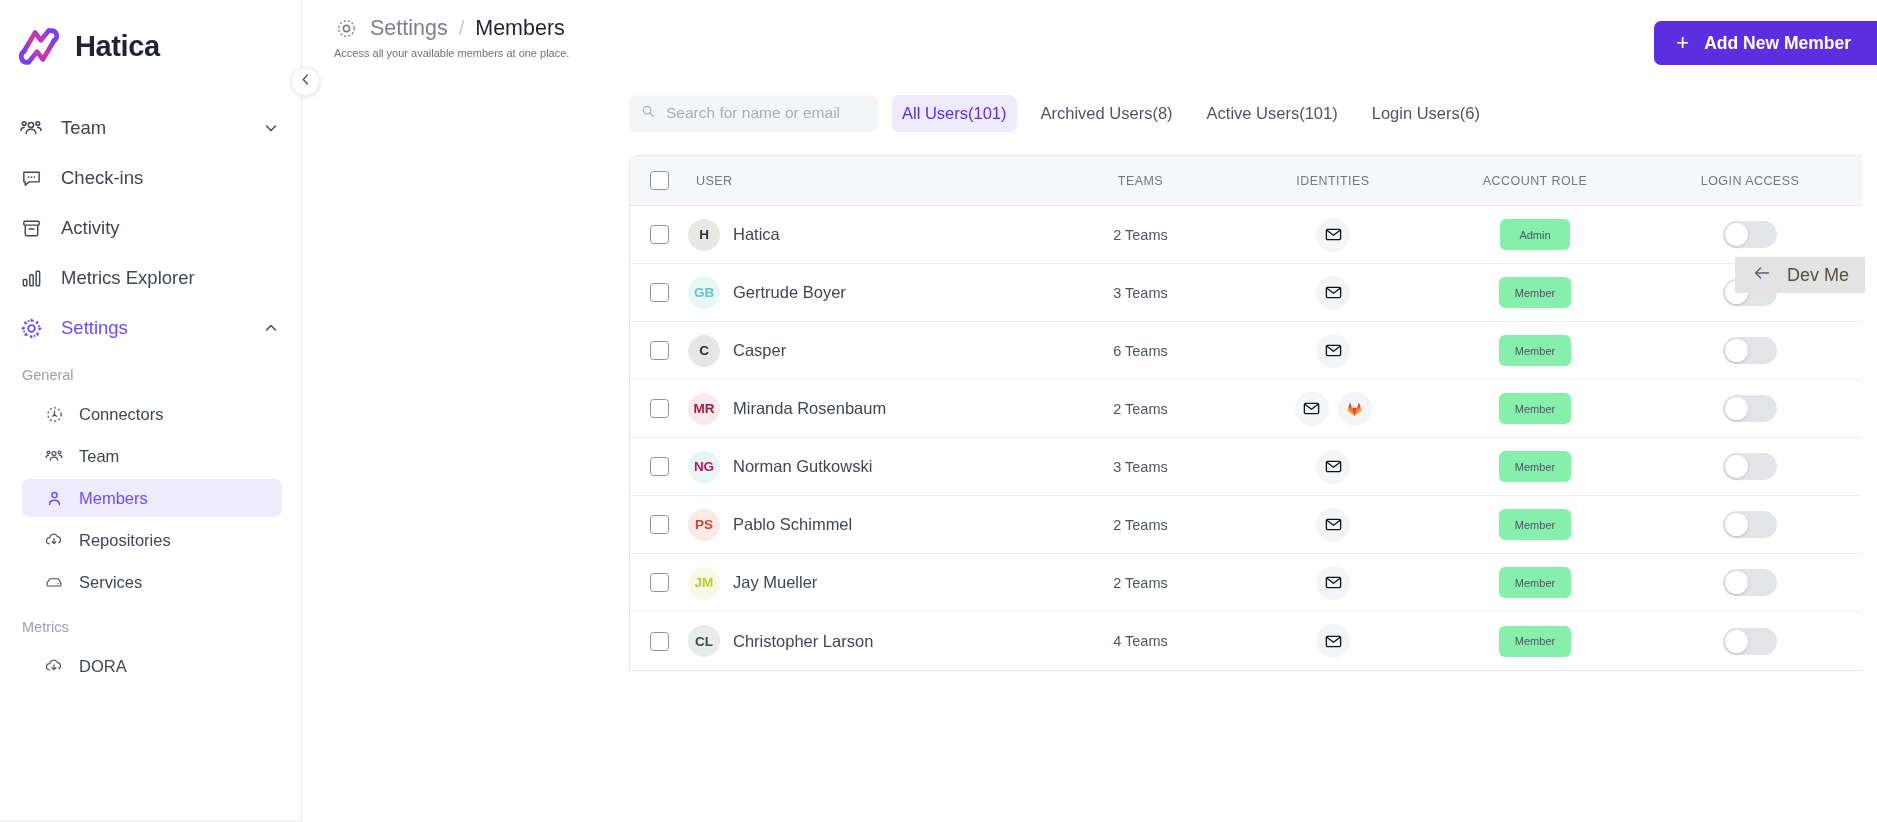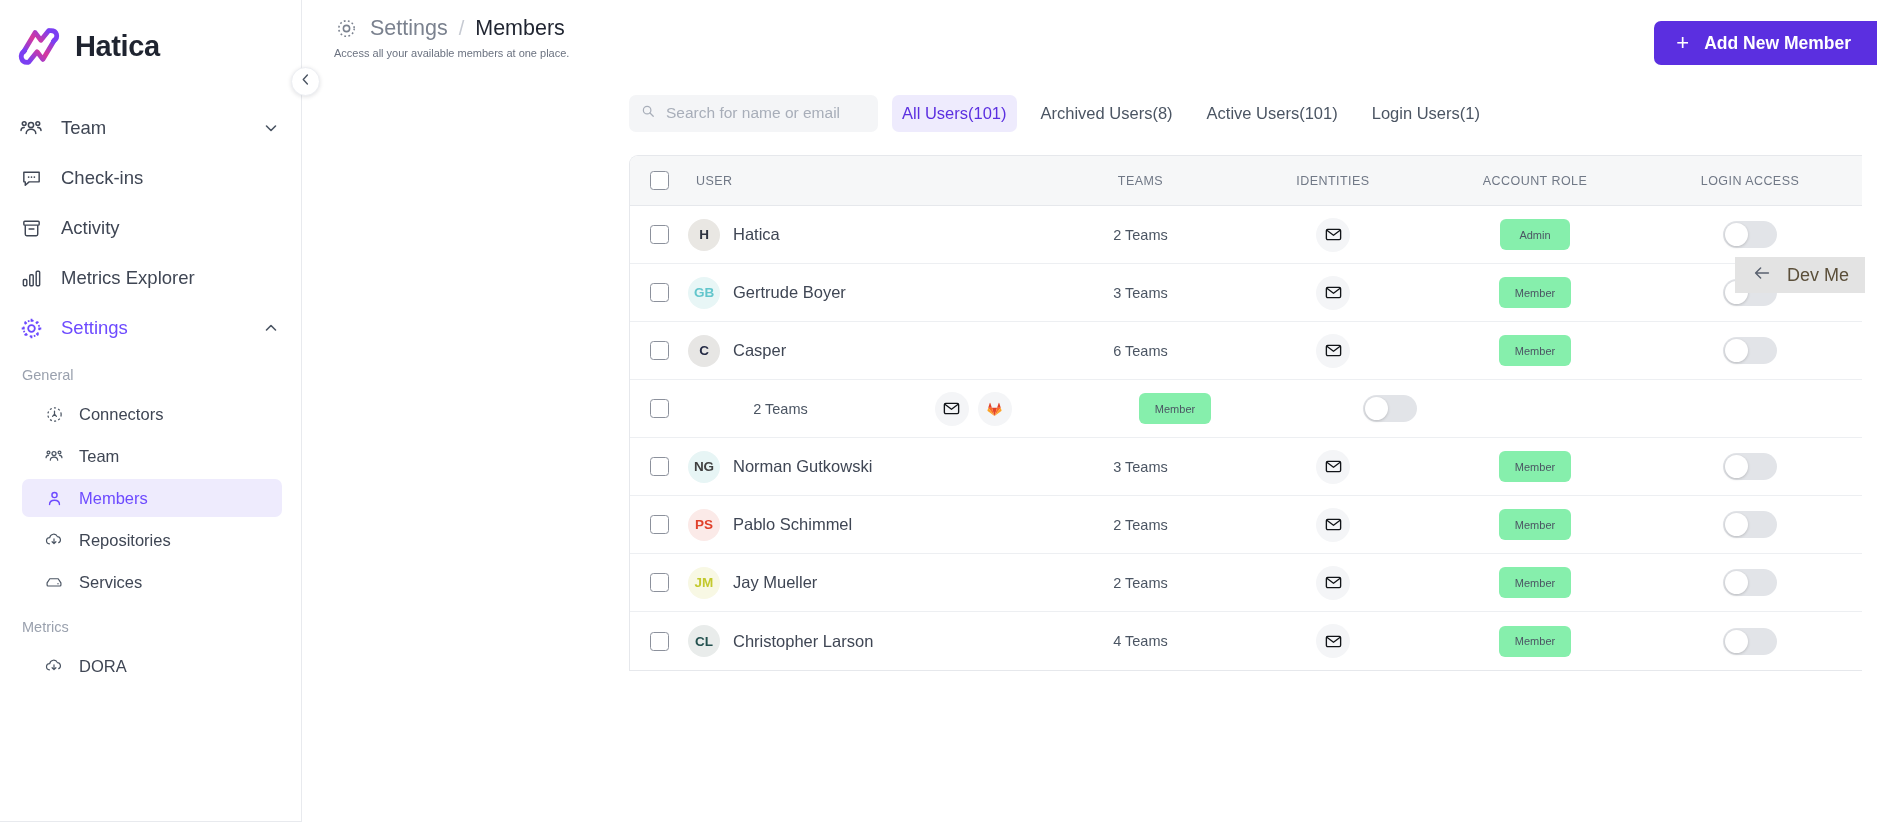--- a/index.html
+++ b/index.html
@@ -398,21 +398,21 @@
       <div class="tab active">
         <span>All Users(101)</span>
       </div>
       <div class="tab">
         <span>Archived Users(8)</span>
       </div>
       <div class="tab">
         <span>Active Users(101)</span>
       </div>
       <div class="tab">
-        <span>Login Users(1)</span>
+        <span>Login Users(6)</span>
       </div>
     </div>
 
     <div class="table-wrap">
       <div class="thead">
         <div class="c-check">
           <span class="cbox"></span>
         </div>
         <div class="c-user th">USER</div>
         <div class="c-teams th">TEAMS</div>
@@ -503,20 +503,24 @@
             <div class="c-login">
               <span class="toggle">
                 <span class="knob"></span>
               </span>
             </div>
           </div>
           <div class="trow">
             <div class="c-check">
               <span class="cbox"></span>
             </div>
+            <div class="c-user">
+              <span class="avatar" style="background:#f8e9ee;color:#9d2040">MR</span>
+              <span class="uname">Miranda Rosenbaum</span>
+            </div>
             <div class="c-teams">
               <span class="teams-txt">2 Teams</span>
             </div>
             <div class="c-ident">
               <span class="ident-badge">
                 <svg viewBox="0 0 24 24" width="19" height="19" fill="none" stroke="#111418" stroke-width="1.7" stroke-linejoin="round">
                   <rect x="3" y="5.6" width="18" height="12.8" rx="1.6"></rect>
                   <path d="M3.6 6.6 12 13l8.4-6.4"></path>
                 </svg>
               </span>
@@ -539,21 +543,21 @@
               <span class="toggle">
                 <span class="knob"></span>
               </span>
             </div>
           </div>
           <div class="trow">
             <div class="c-check">
               <span class="cbox"></span>
             </div>
             <div class="c-user">
-              <span class="avatar" style="background:#e7f5f5;color:#404040">NG</span>
+              <span class="avatar" style="background:#e7f5f5;color:#be185d">NG</span>
               <span class="uname">Norman Gutkowski</span>
             </div>
             <div class="c-teams">
               <span class="teams-txt">3 Teams</span>
             </div>
             <div class="c-ident">
               <span class="ident-badge">
                 <svg viewBox="0 0 24 24" width="19" height="19" fill="none" stroke="#111418" stroke-width="1.7" stroke-linejoin="round">
                   <rect x="3" y="5.6" width="18" height="12.8" rx="1.6"></rect>
                   <path d="M3.6 6.6 12 13l8.4-6.4"></path>

